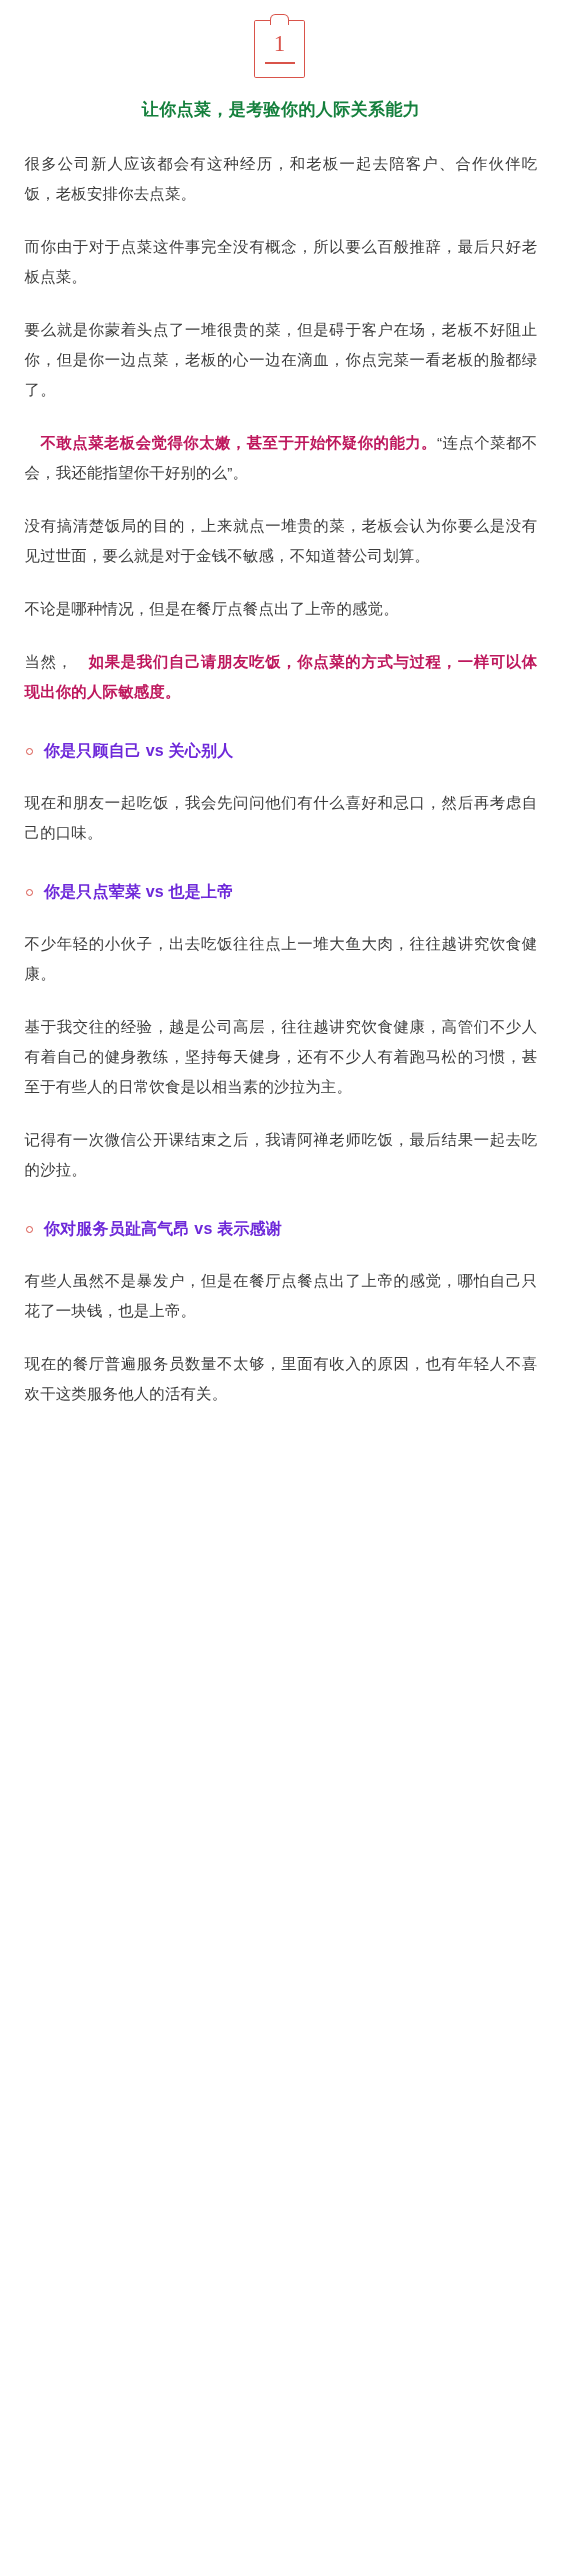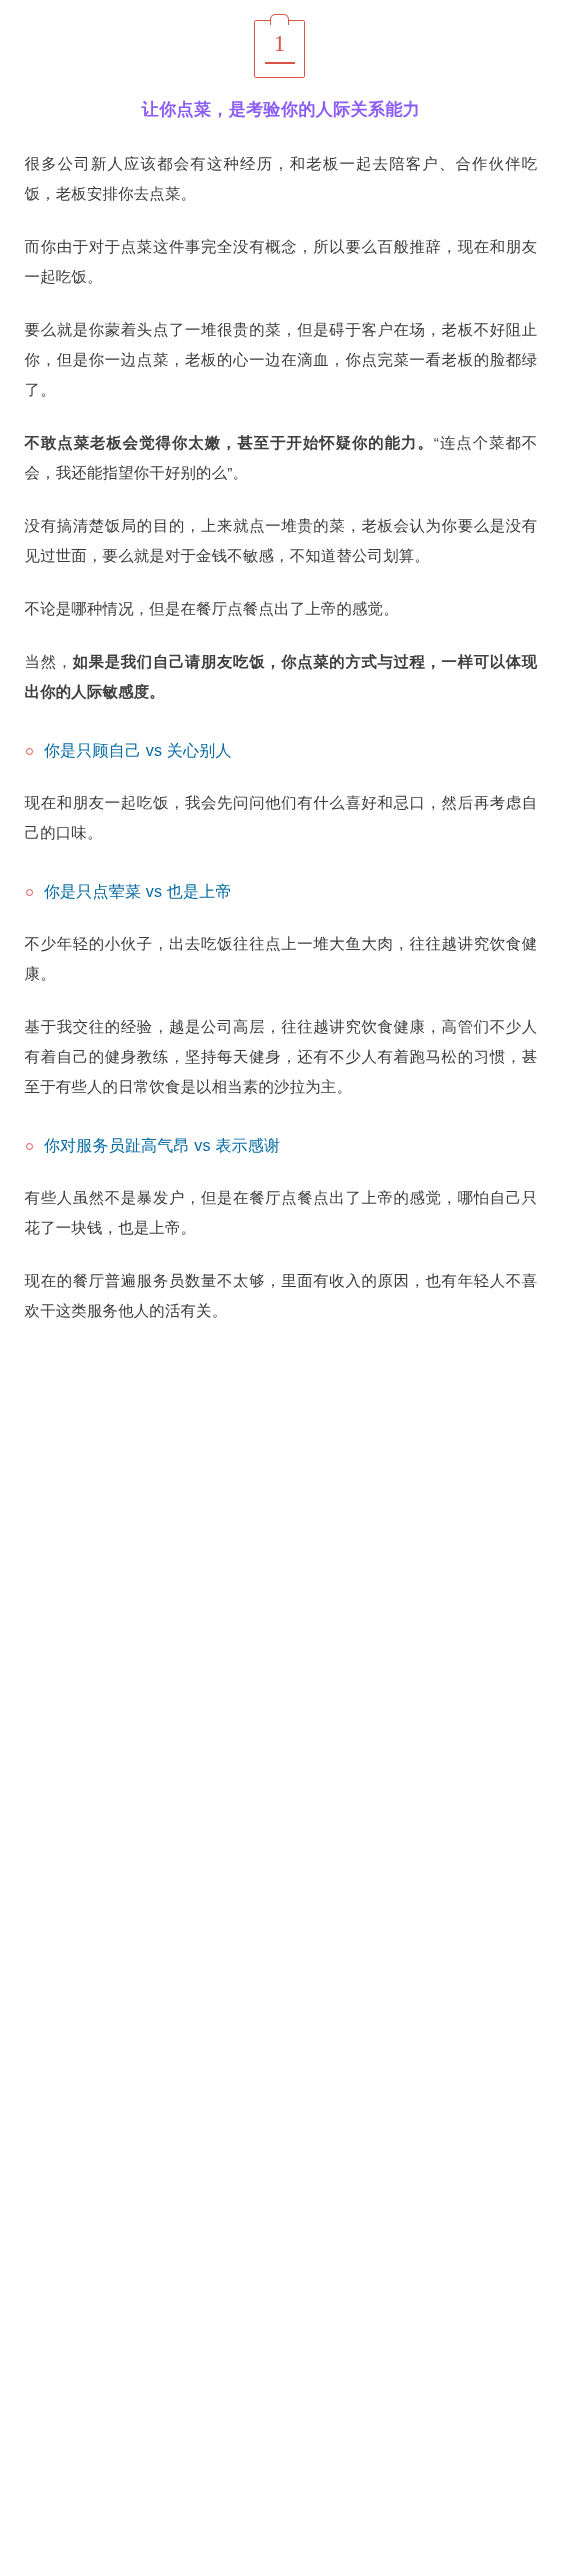--- a/index.html
+++ b/index.html
@@ -84,46 +84,47 @@
     height: 1.8px;
     background: #d9534a;
   }
   
   .title {
     margin: 12.3px 0 0 0;
     text-align: center;
     font-size: 17px;
     line-height: 26px;
     font-weight: bold;
-    color: #8b5cf6;
+    color: #15803d;
     letter-spacing: 0.4px;
   }
   p.para {
     margin: 23px 0 0 0;
     font-size: 15.4px;
     line-height: 30px;
     color: #3b3b3b;
     text-align: justify;
     letter-spacing: 0.2px;
   }
   p.para.first {
     margin-top: 26px;
   }
   .b {
     font-weight: bold;
-    color: #404040;
+    color: #be185d;
+    margin-left: 16px;
   }
   .subhead {
     margin: 30px 0 0 0;
     padding-left: 19.3px;
     position: relative;
     font-size: 16px;
     line-height: 28px;
-    font-weight: normal;
-    color: #0369a1;
+    font-weight: bold;
+    color: #6d28d9;
     letter-spacing: 0.2px;
   }
   .subhead .bullet {
     position: absolute;
     left: 1.8px;
     top: 10.6px;
     width: 7px;
     height: 7px;
     border: 1.8px solid #d9534a;
     border-radius: 50%;
@@ -141,38 +142,39 @@
       <div class="sheet"></div>
       <div class="clip"></div>
       <div class="num">1</div>
       <div class="rule"></div>
     </div>
   </div>
 
   <h1 class="title">让你点菜，是考验你的人际关系能力</h1>
 
   <p class="para first">很多公司新人应该都会有这种经历，和老板一起去陪客户、合作伙伴吃饭，老板安排你去点菜。</p>
-  <p class="para">而你由于对于点菜这件事完全没有概念，所以要么百般推辞，现在和朋友一起吃饭。</p>
+  <p class="para">而你由于对于点菜这件事完全没有概念，所以要么百般推辞，最后只好老板点菜。</p>
   <p class="para">要么就是你蒙着头点了一堆很贵的菜，但是碍于客户在场，老板不好阻止你，但是你一边点菜，老板的心一边在滴血，你点完菜一看老板的脸都绿了。</p>
 
   <p class="para"><span class="b">不敢点菜老板会觉得你太嫩，甚至于开始怀疑你的能力。</span><span>“连点个菜都不会，我还能指望你干好别的么”。</span></p>
 
   <p class="para">没有搞清楚饭局的目的，上来就点一堆贵的菜，老板会认为你要么是没有见过世面，要么就是对于金钱不敏感，不知道替公司划算。</p>
   <p class="para">不论是哪种情况，但是在餐厅点餐点出了上帝的感觉。</p>
 
   <p class="para"><span>当然，</span><span class="b">如果是我们自己请朋友吃饭，你点菜的方式与过程，一样可以体现出你的人际敏感度。</span></p>
 
   <h2 class="subhead"><span class="bullet"></span><span>你是只顾自己 vs 关心别人</span></h2>
 
   <p class="para">现在和朋友一起吃饭，我会先问问他们有什么喜好和忌口，然后再考虑自己的口味。</p>
 
   <h2 class="subhead"><span class="bullet"></span><span>你是只点荤菜 vs 也是上帝</span></h2>
 
   <p class="para">不少年轻的小伙子，出去吃饭往往点上一堆大鱼大肉，往往越讲究饮食健康。</p>
   <p class="para">基于我交往的经验，越是公司高层，往往越讲究饮食健康，高管们不少人有着自己的健身教练，坚持每天健身，还有不少人有着跑马松的习惯，甚至于有些人的日常饮食是以相当素的沙拉为主。</p>
+  <p class="para">记得有一次微信公开课结束之后，我请阿禅老师吃饭，最后结果一起去吃的沙拉。</p>
 
   <h2 class="subhead"><span class="bullet"></span><span>你对服务员趾高气昂 vs 表示感谢</span></h2>
 
   <p class="para">有些人虽然不是暴发户，但是在餐厅点餐点出了上帝的感觉，哪怕自己只花了一块钱，也是上帝。</p>
   <p class="para">现在的餐厅普遍服务员数量不太够，里面有收入的原因，也有年轻人不喜欢干这类服务他人的活有关。</p>
 
 </div>
 
 
 </body></html>

